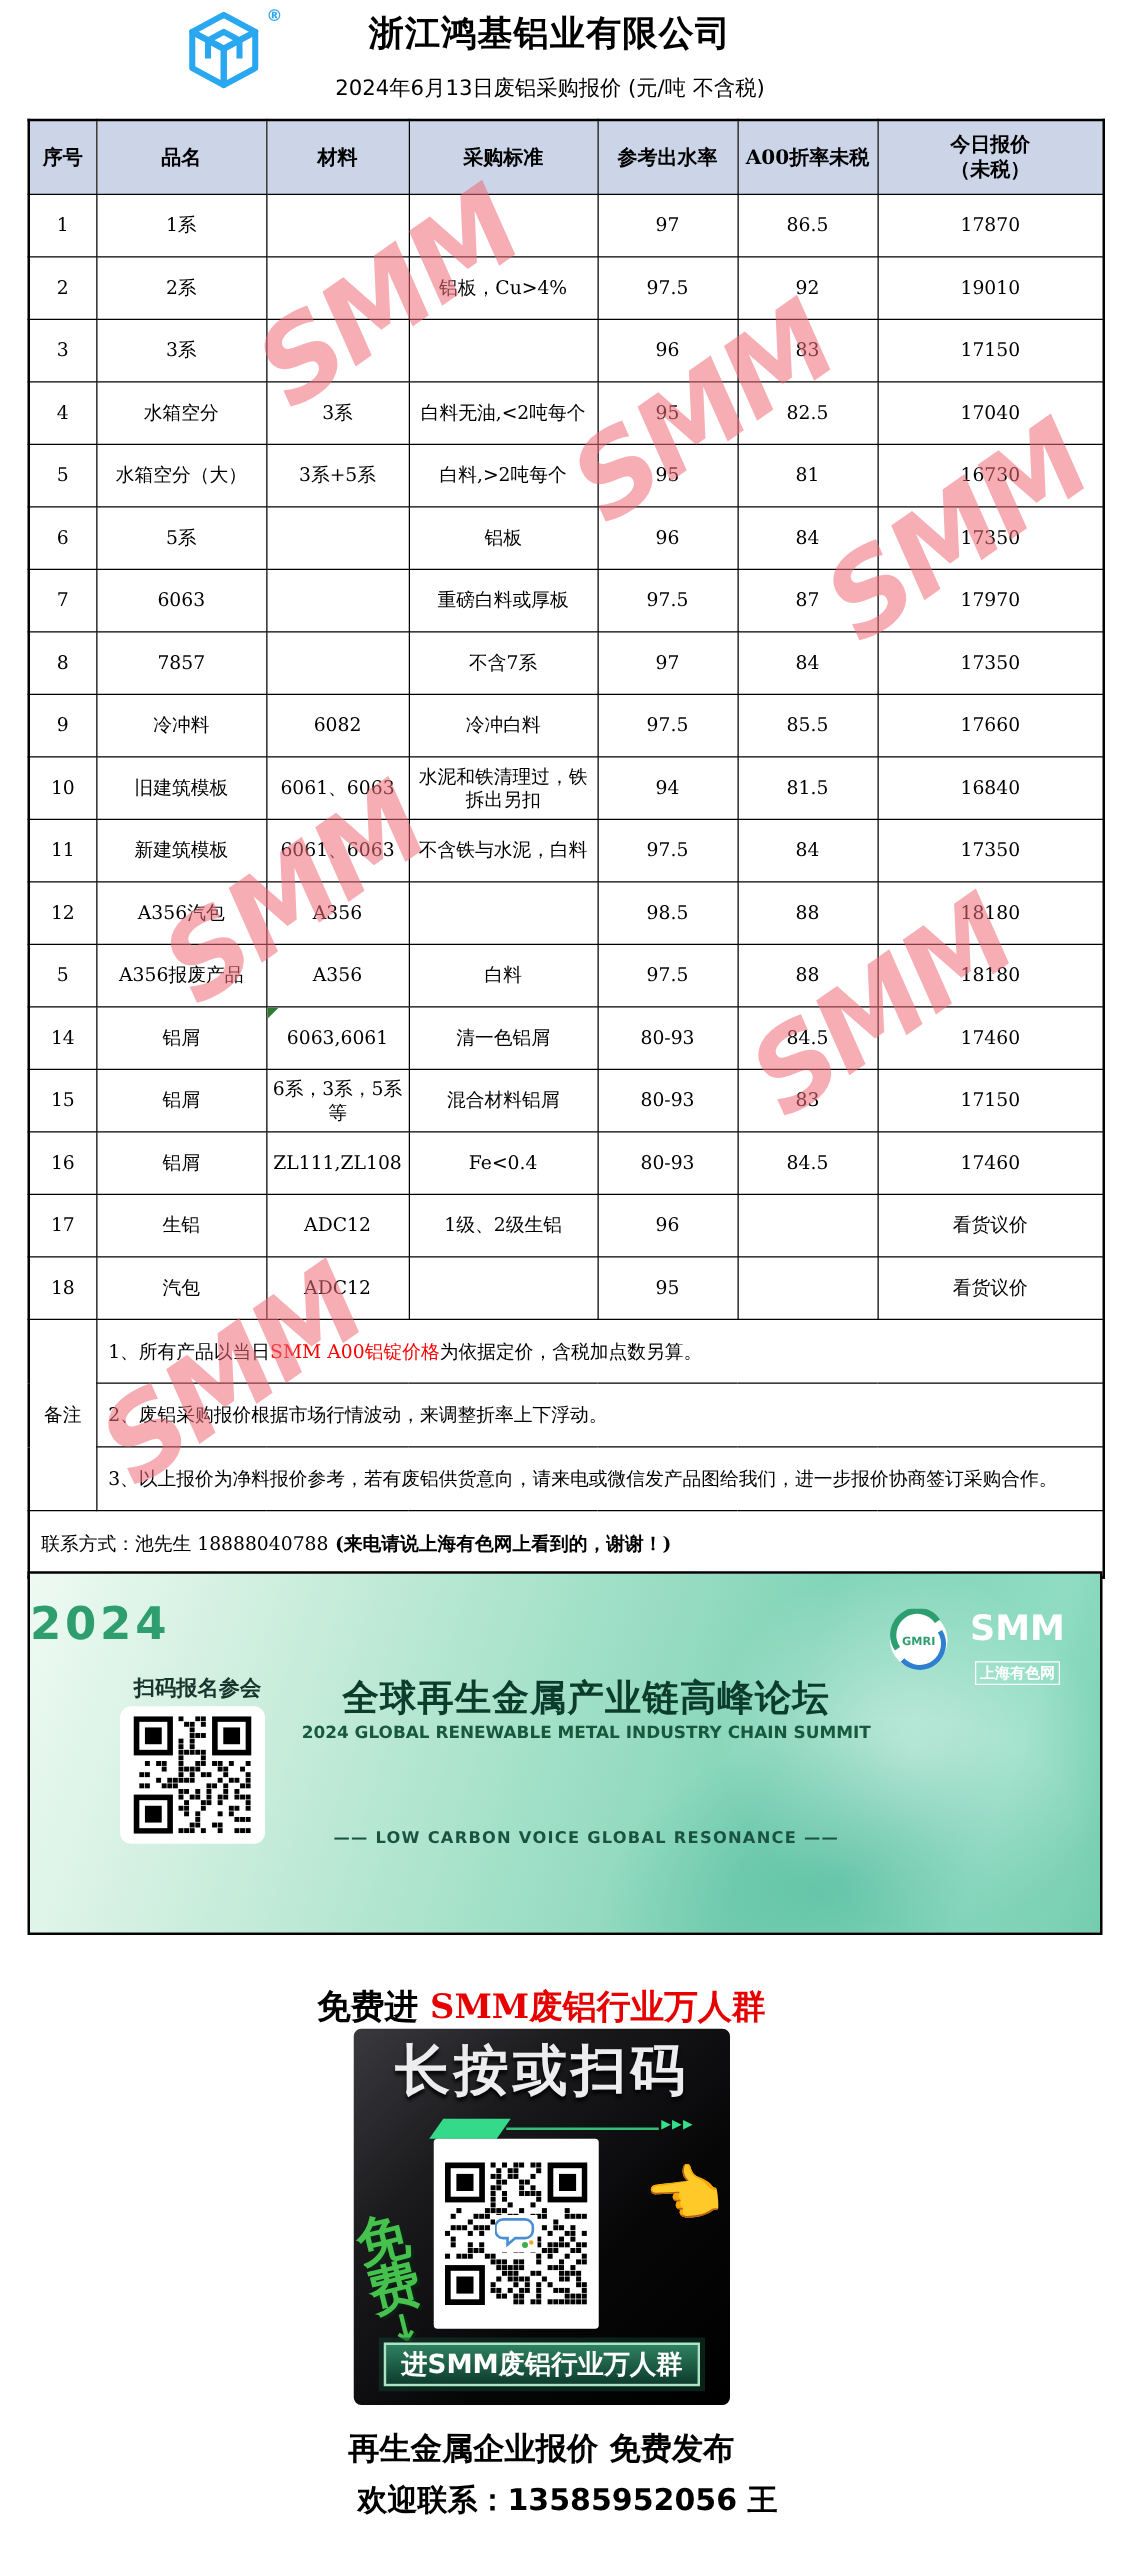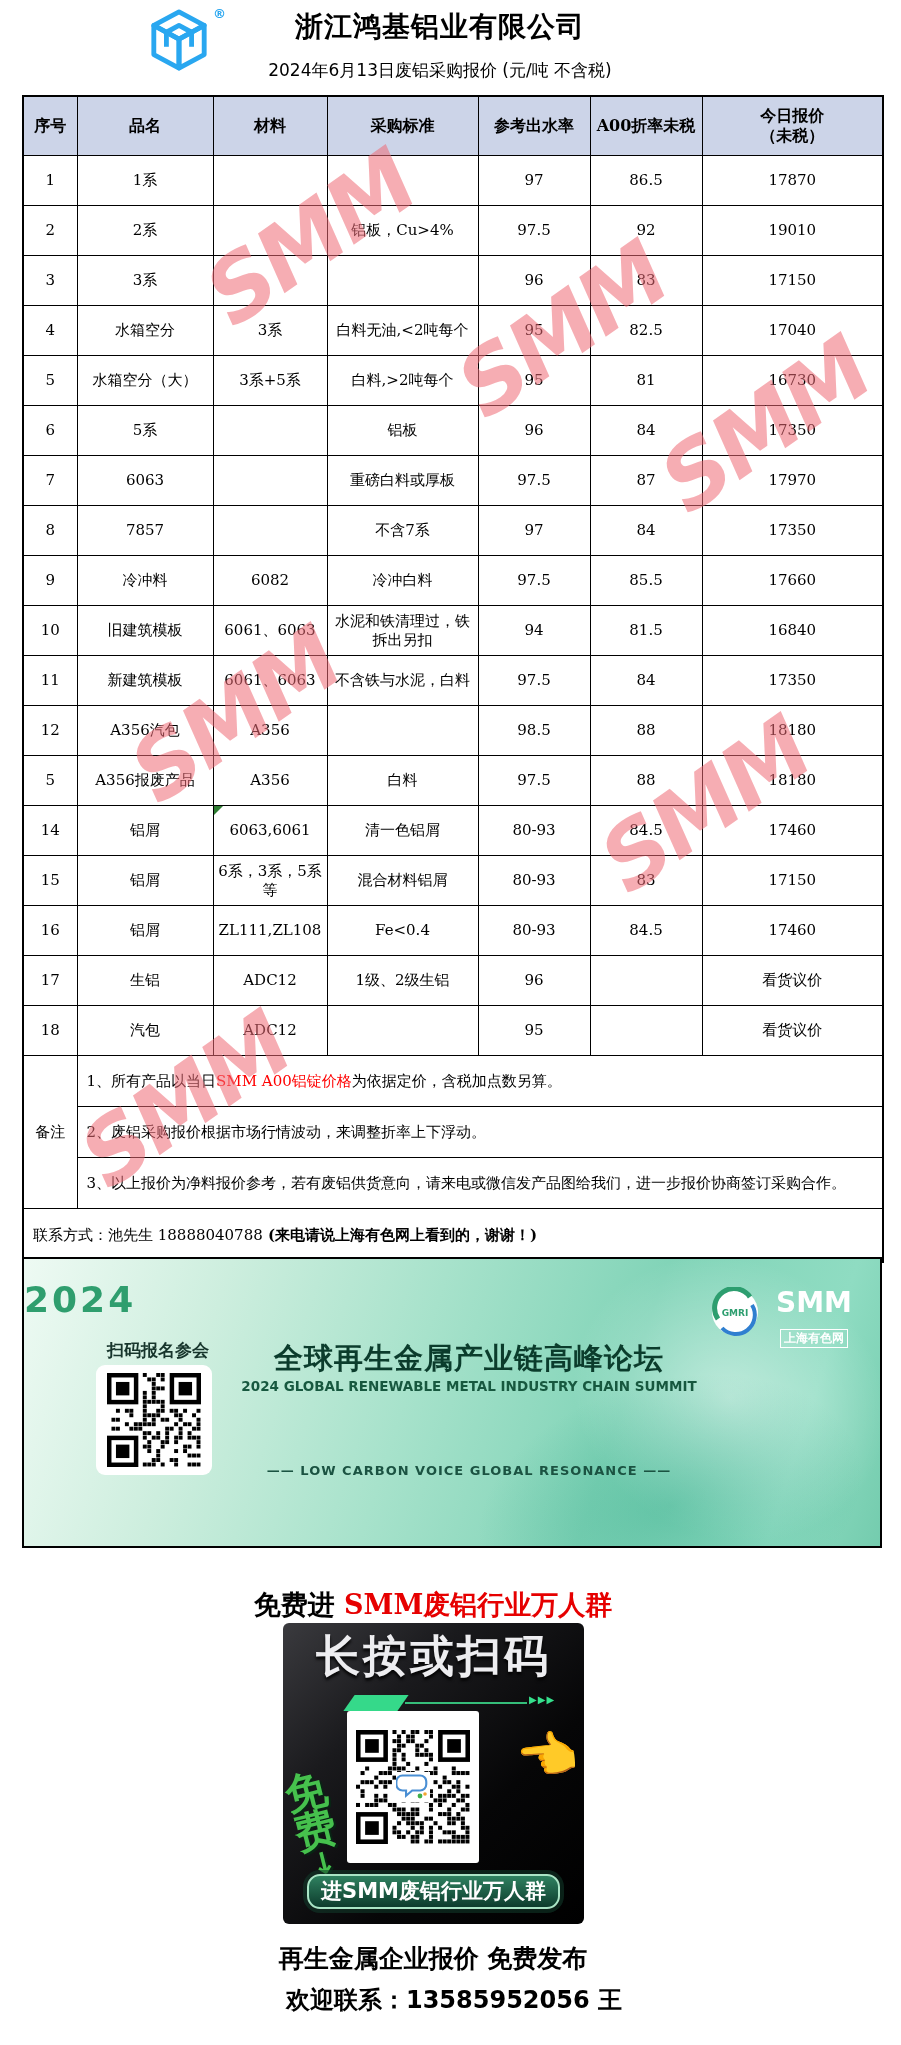--- a/index.html
+++ b/index.html
@@ -78,21 +78,21 @@
     padding:9px;box-sizing:border-box;}
   .card-qr svg{width:100%;height:100%;display:block;}
   .wechat-icon{position:absolute;left:50%;top:50%;transform:translate(-50%,-50%);width:34px;height:30px;
     background:#fff;display:flex;align-items:center;justify-content:center;}
   .free-label{position:absolute;left:2px;top:148px;width:58px;text-align:center;font-size:42px;line-height:0.95;
     font-weight:bold;color:#46c14d;transform:rotate(-14deg);white-space:pre-line;
     text-shadow:2px 2px 0 rgba(6,40,20,0.8);}
   .free-arrow{font-size:30px;line-height:0.9;}
   .hand-icon{position:absolute;right:6px;top:104px;font-size:50px;color:#f3cfa5;transform:rotate(-6deg);}
   .card-btn{position:absolute;left:24px;top:251px;width:253px;height:35px;line-height:31px;text-align:center;
-    border-radius:13px;background:linear-gradient(180deg,#2f8160,#0d3c2d);border:2px solid #a9e4c5;
+    border-radius:0;background:linear-gradient(180deg,#2f8160,#0d3c2d);border:2px solid #a9e4c5;
     box-sizing:border-box;color:#fff;font-weight:bold;font-size:21px;
     box-shadow:0 0 0 4px rgba(18,60,44,0.55);}
   .bottom-line1{position:absolute;top:1942px;left:0;width:866px;text-align:center;font-size:25px;font-weight:bold;}
   .bottom-line2{position:absolute;top:1984px;left:0;width:866px;text-align:center;font-size:24px;font-weight:bold;margin-left:21px;}
 </style>
 </head>
 <body>
 
 <div class="company-header">
   <svg class="logo" viewBox="0 0 64 66">

